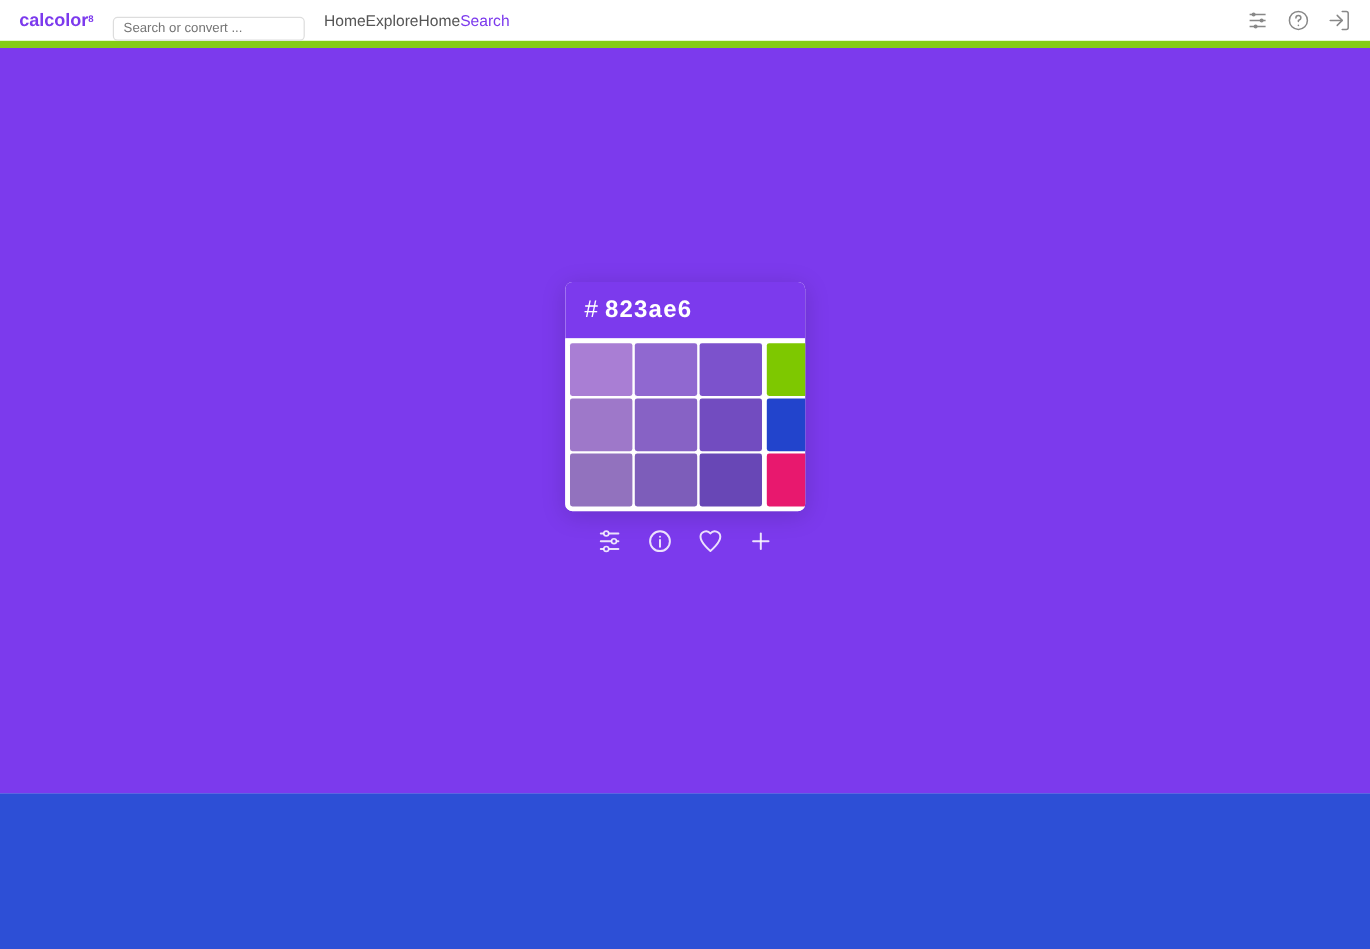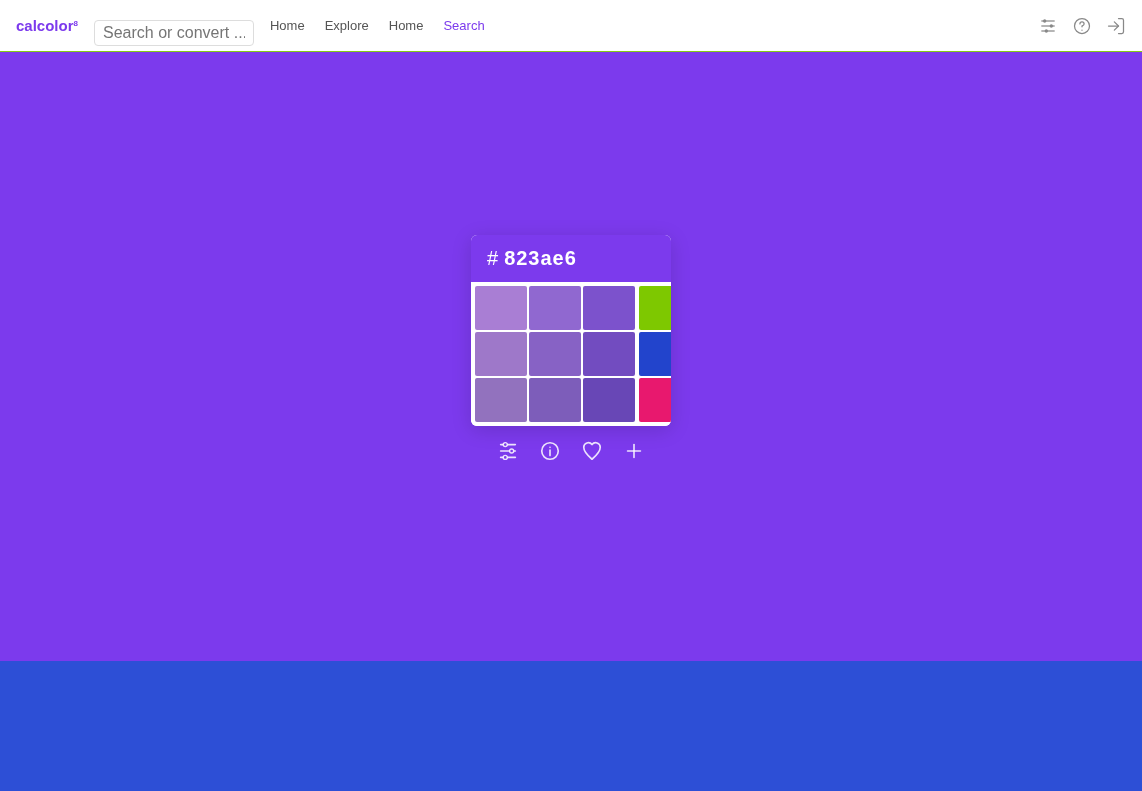--- a/index.html
+++ b/index.html
@@ -2,56 +2,55 @@
 <html><head>
   <meta charset="utf-8">
   <style>
     * { margin: 0; padding: 0; box-sizing: border-box; }
     body { font-family: -apple-system, BlinkMacSystemFont, 'Segoe UI', sans-serif; overflow: hidden; }
 
     
     .navbar {
       position: fixed;
       top: 0; left: 0; right: 0;
-      height: 52px;
+      height: 40px;
       background: #fff;
       display: flex;
       align-items: center;
       padding: 0 16px;
       z-index: 100;
-      border-bottom: 1px solid #84cc16;
+      border-bottom: 6px solid #84cc16;
     }
     .logo {
       font-size: 15px;
       font-weight: 700;
       color: #7c3aed;
       margin-right: 16px;
       display: flex;
       align-items: flex-start;
     }
     .logo-sup {
       font-size: 8px;
       color: #7c3aed;
       margin-top: 2px;
     }
     .search-input {
       border: 1px solid #ddd;
       border-radius: 4px;
       padding: 3px 8px;
-      font-size: 16px;
+      font-size: 11px;
       color: #999;
       width: 160px;
       outline: none;
       margin-top: 14px;
     }
     .nav-links {
       display: flex;
       align-items: center;
       margin-left: 16px;
-      gap: 20px;
     }
     .nav-link {
       font-size: 13px;
       color: #555;
       cursor: pointer;
       text-decoration: none;
     }
     .nav-link.active {
       color: #7c3aed;
       font-weight: 500;

